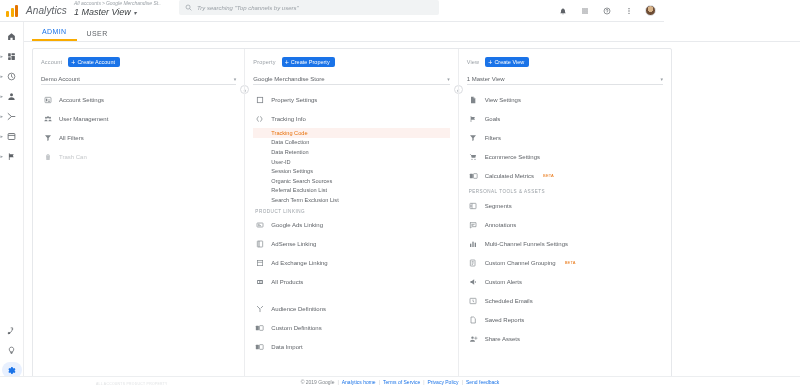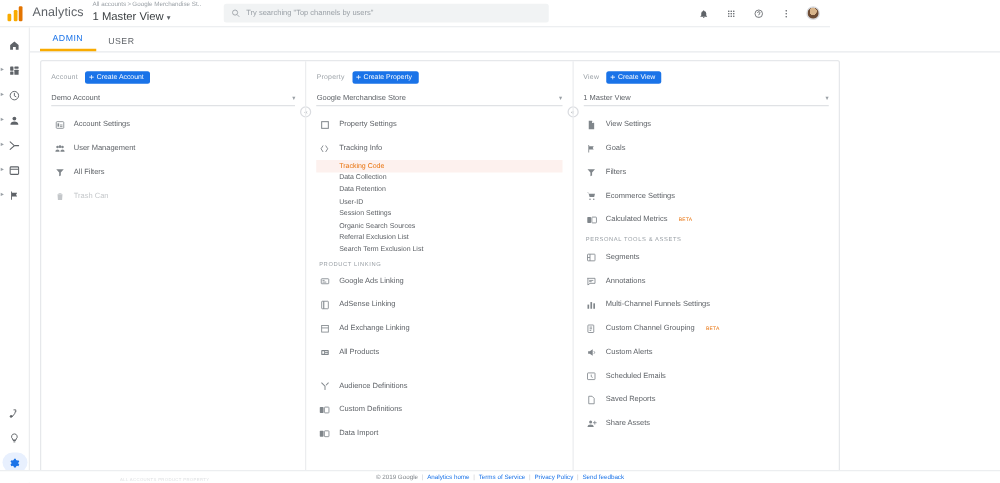--- a/index.html
+++ b/index.html
@@ -8,21 +8,21 @@
     font-family: "Liberation Sans", sans-serif;
     background: #fff; color: #5f6368;
     overflow: hidden;
   }
   .app { position: relative; width: 800px; height: 386px; background:#fff; }
 
   
   .topbar {
     position:absolute; top:0; left:0; width:664px; height:22px;
     background:#fff; border-bottom:1px solid #e8eaed;
-    display:flex; align-items:center;
+    display:flex; font-style:italic;
   }
   .logo-wrap { display:flex; align-items:center; padding-left:6px; width:70px; }
   .ga-logo { width:13px; height:12px; position:relative; }
   .ga-logo i { position:absolute; bottom:0; border-radius:1px; display:block; }
   .ga-logo i.b1 { left:0;  width:3px; height:6px;  background:#f9ab00; }
   .ga-logo i.b2 { left:4.5px; width:3px; height:9px;  background:#f9ab00; }
   .ga-logo i.b3 { left:9px; width:3px; height:12px; background:#e37400; }
   .brand { font-size:10px; color:#5f6368; margin-left:7px; letter-spacing:.1px; }
 
   .title-block { width:105px; padding-left:4px; }

